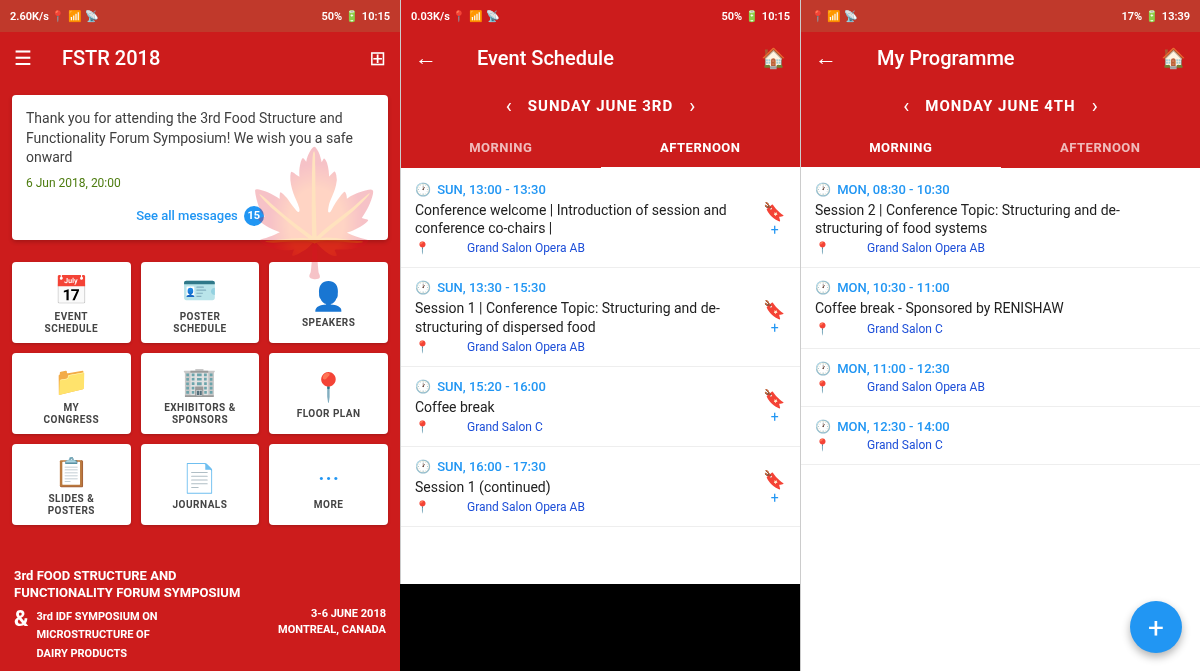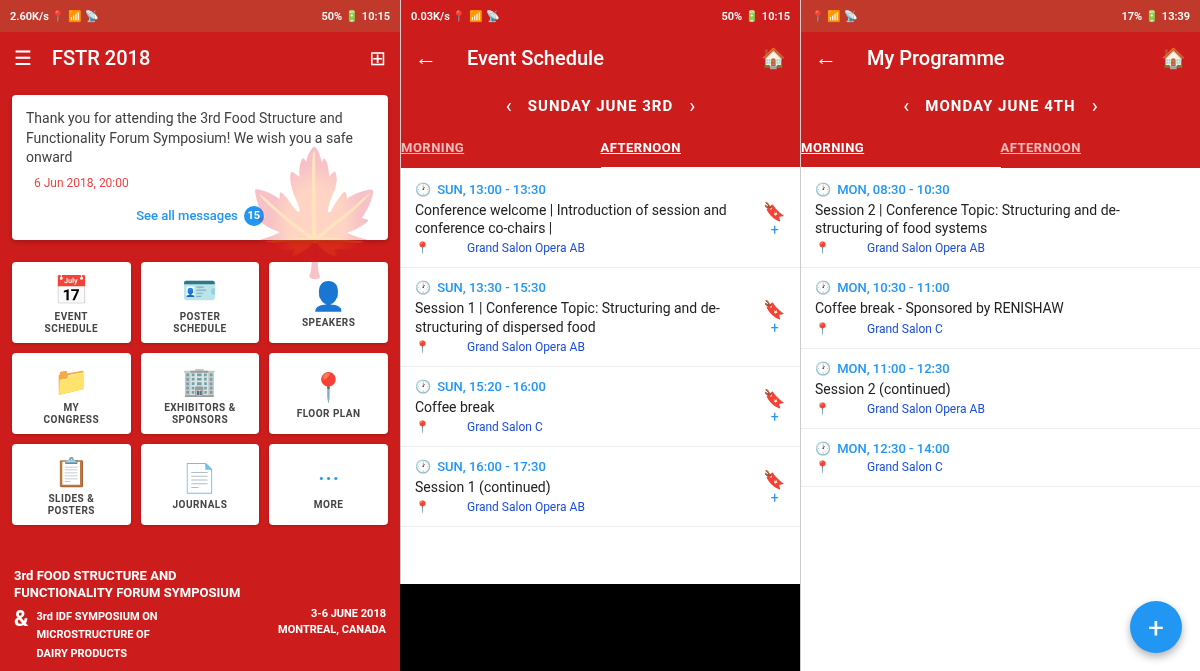--- a/index.html
+++ b/index.html
@@ -68,21 +68,21 @@
       align-items: center;
       padding: 0 14px;
       height: 52px;
       background: #cc1c1c;
       color: #fff;
     }
     .app-bar-title {
       font-size: 20px;
       font-weight: 500;
       flex: 1;
-      margin-left: 20px;
+      margin-left: 30px;
       color: #fff;
     }
     .app-bar-icon {
       font-size: 20px;
       color: #fff;
       cursor: pointer;
     }
     .app-bar-back {
       font-size: 22px;
       color: #fff;
@@ -98,23 +98,22 @@
       padding: 14px;
       box-shadow: 0 2px 4px rgba(0,0,0,0.2);
     }
     .message-text {
       font-size: 14px;
       color: #404040;
       line-height: 1.4;
     }
     .message-date {
       font-size: 12px;
-      color: #ef4444;
+      color: #4d7c0f;
       margin-top: 8px;
-      margin-left: 8px;
     }
     .see-all-row {
       display: flex;
       align-items: center;
       justify-content: center;
       margin-top: 16px;
       gap: 6px;
     }
     .see-all-link {
       color: #2196f3;
@@ -227,28 +226,27 @@
     }
 
     
     .tabs-bar {
       display: flex;
       background: #cc1c1c;
       border-bottom: 2px solid #fff;
     }
     .tab {
       flex: 1;
-      text-align: left;
+      text-align: center;
       padding: 12px 0;
       font-size: 13px;
       font-weight: bold;
       color: rgba(255,255,255,0.7);
       cursor: pointer;
       letter-spacing: 0.5px;
-      text-decoration: underline;
     }
     .tab.active {
       color: #fff;
       border-bottom: 3px solid #fff;
       margin-bottom: -2px;
     }
 
     
     .event-list {
       overflow-y: auto;
@@ -604,21 +602,20 @@
         <div class="event-location-row">
           <span class="location-icon">📍</span>
           <span class="event-location">Grand Salon C</span>
         </div>
       </div>
       <div class="event-item">
         <div class="event-time-row">
           <span class="clock-icon">🕐</span>
           <span class="event-time">MON, 11:00 - 12:30</span>
         </div>
-        <div class="event-title">Session 2 (continued)</div>
         <div class="event-location-row">
           <span class="location-icon">📍</span>
           <span class="event-location">Grand Salon Opera AB</span>
         </div>
       </div>
       <div class="event-item">
         <div class="event-time-row">
           <span class="clock-icon">🕐</span>
           <span class="event-time">MON, 12:30 - 14:00</span>
         </div>

